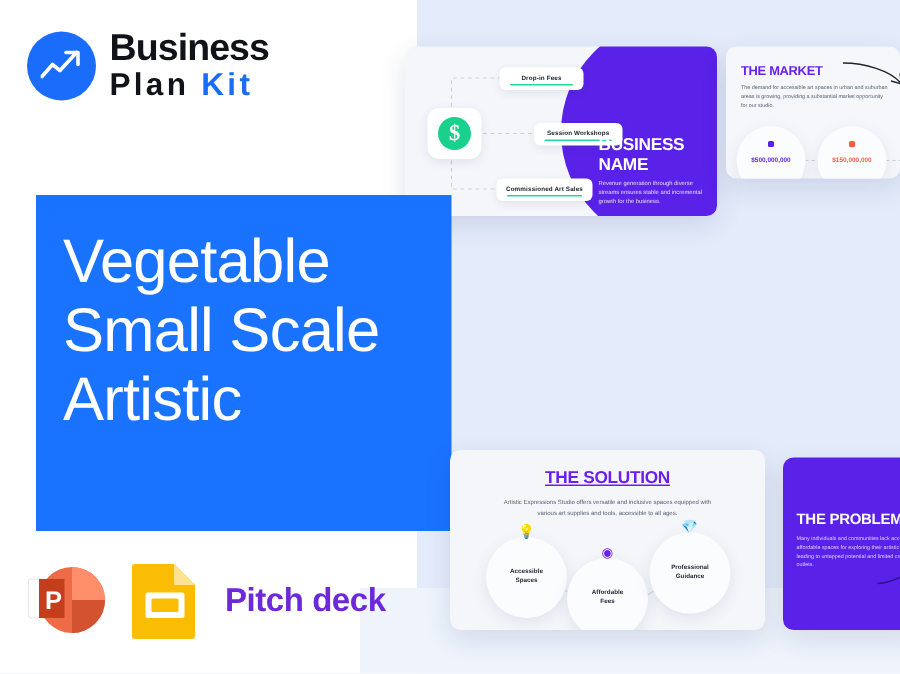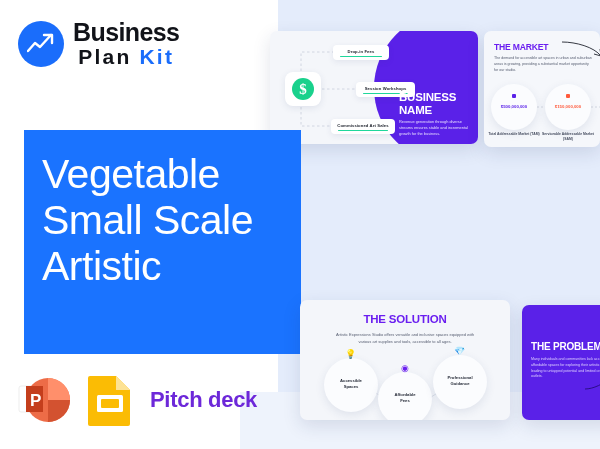--- a/index.html
+++ b/index.html
@@ -32,21 +32,21 @@
     position:relative;flex:0 0 auto;
   }
   .logo-mark svg{position:absolute;left:9px;top:11px;}
   .logo-text{line-height:1;}
   .logo-l1{
     font-size:25px;font-weight:bold;color:#111319;letter-spacing:-0.6px;
     display:block;
   }
   .logo-l2{
     display:block;font-size:21px;font-weight:bold;letter-spacing:2.2px;
-    color:#111319;margin-top:1px;text-align:center;
+    color:#111319;margin-top:1px;
   }
   .logo-kit{color:#1a6dfb;}
 
   
   .hero{
     position:absolute;left:42px;top:152px;width:250px;
     color:#ffffff;font-size:41px;line-height:1.12;font-weight:400;
     letter-spacing:-0.5px;
   }
   .hero span{display:block;}
@@ -98,21 +98,21 @@
   }
   .pill:after{
     content:"";position:absolute;left:7px;right:7px;bottom:3px;height:1.4px;
     background:#1fd79b;border-radius:2px;
   }
   .p1{left:63px;top:14px;width:56px;}
   .p2{left:86px;top:51px;width:59px;}
   .p3{left:61px;top:88px;width:64px;}
 
   
-  .c-mkt{left:484px;top:31px;width:116px;height:116px;background:#f5f7fb;}
+  .c-mkt{left:484px;top:31px;width:116px;height:88px;background:#f5f7fb;}
   .mkt-title{position:absolute;left:10px;top:11px;font-size:8.6px;font-weight:bold;
              color:#6a1ef0;letter-spacing:-0.2px;}
   .mkt-desc{position:absolute;left:10px;top:25px;width:98px;font-size:3.6px;
             line-height:1.6;color:#596073;}
   .mkt-circle{
     position:absolute;width:46px;height:46px;border-radius:50%;background:#fbfcfe;
     box-shadow:0 3px 10px rgba(40,60,110,.10);
   }
   .mkt-c1{left:7px;top:53px;}
   .mkt-c2{left:61px;top:53px;}
@@ -137,21 +137,21 @@
   .pitch-bar span{color:#fff;font-size:13.5px;font-weight:bold;letter-spacing:-0.2px;}
   .ring{position:absolute;border:1px solid rgba(160,175,205,.30);border-radius:50%;}
   .r1{right:-30px;top:-34px;width:80px;height:80px;}
   .r2{right:-42px;top:-46px;width:104px;height:104px;}
   .r3{left:-26px;top:66px;width:74px;height:74px;}
   .r4{left:-38px;top:54px;width:98px;height:98px;}
 
   
   .c-sol{left:300px;top:300px;width:210px;height:120px;background:#f4f6fa;}
   .sol-title{position:absolute;left:0;right:0;top:13px;text-align:center;
-             font-size:11.5px;font-weight:bold;color:#6a1ef0;letter-spacing:-0.2px;}
+             font-size:11.5px;font-weight:bold;color:#6a1ef0;letter-spacing:-0.2px;text-decoration:underline;}
   .sol-desc{position:absolute;left:30px;top:32px;width:150px;text-align:center;
             font-size:4px;line-height:1.65;color:#596073;}
   .sol-circle{position:absolute;width:54px;height:54px;border-radius:50%;background:#fbfcfe;
               box-shadow:0 3px 10px rgba(40,60,110,.10);}
   .sc1{left:24px;top:58px;}
   .sc2{left:78px;top:72px;}
   .sc3{left:133px;top:55px;}
   .sol-ic{position:absolute;left:0;right:0;top:-9px;text-align:center;font-size:9px;color:#6a1ef0;}
   .sol-lbl{position:absolute;left:0;right:0;top:20px;text-align:center;
            font-size:4.2px;font-weight:bold;line-height:1.5;color:#262b38;}

